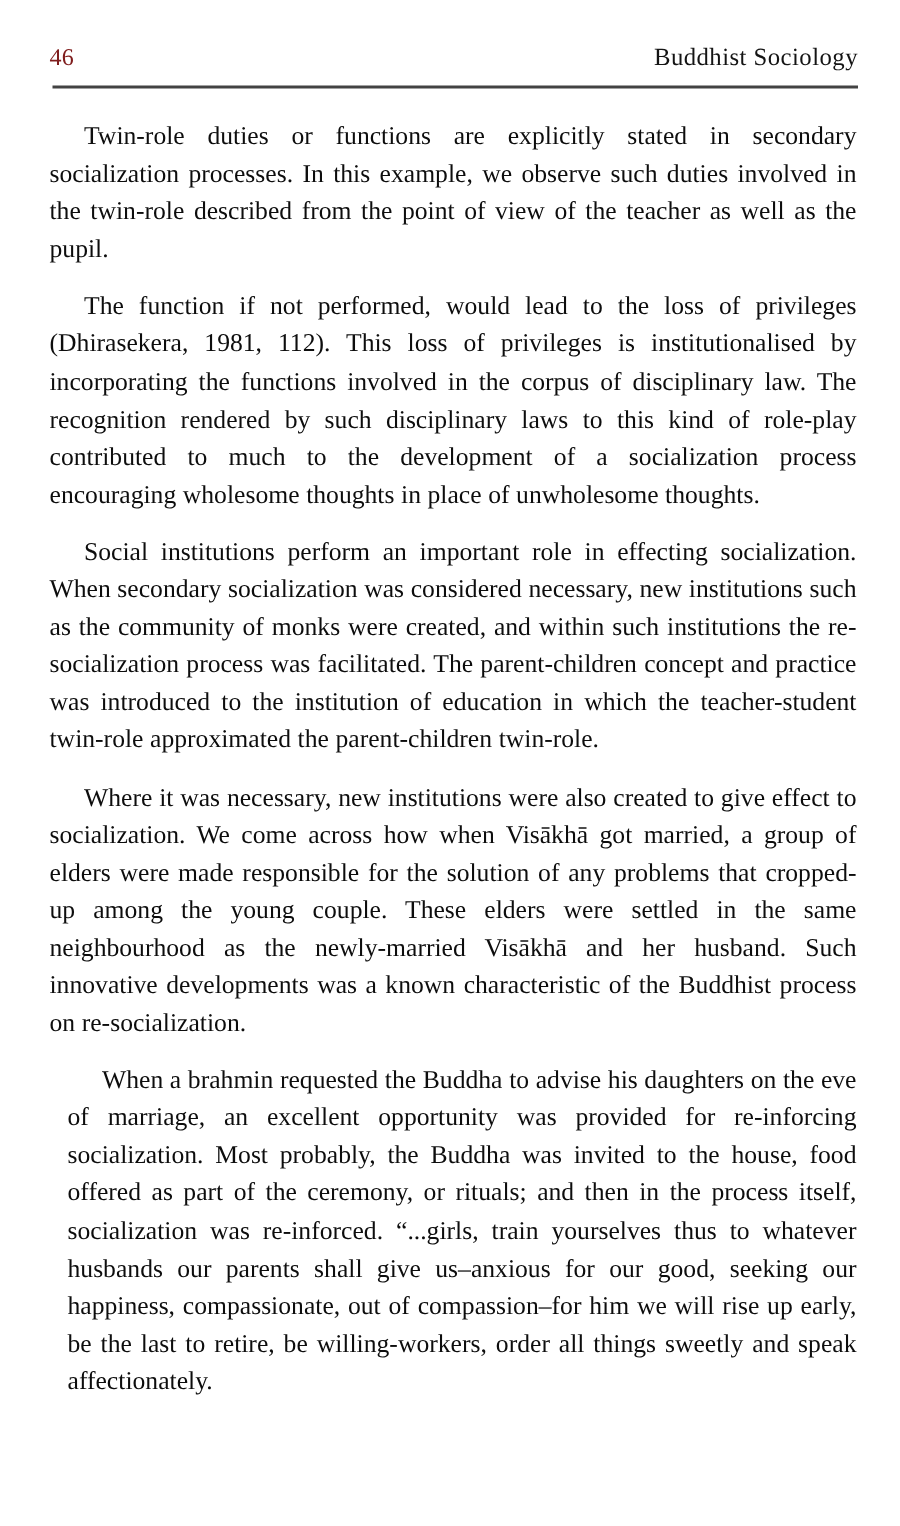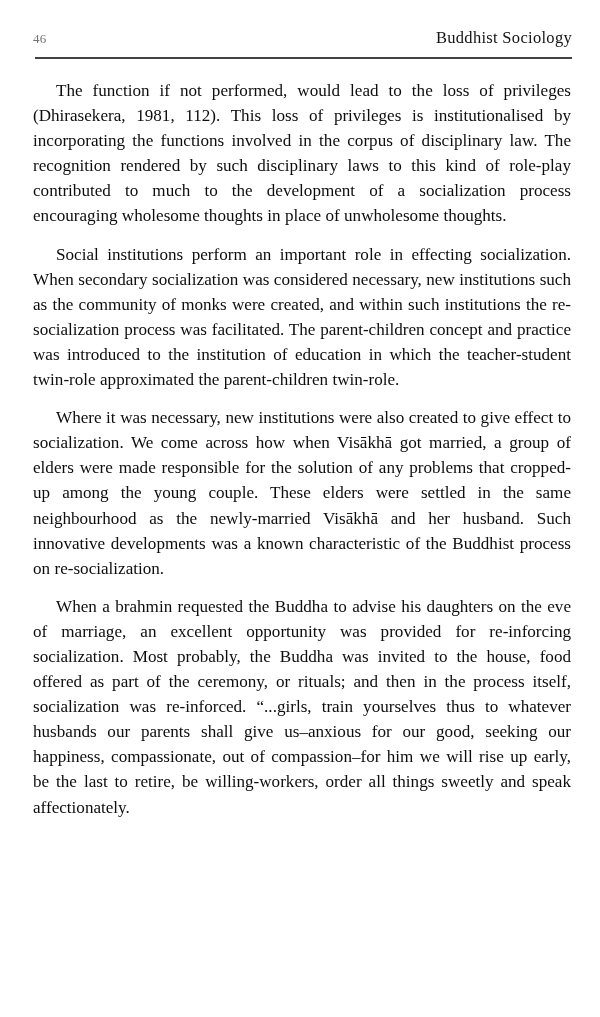--- a/index.html
+++ b/index.html
@@ -30,24 +30,24 @@
     position: absolute;
     left: 33px;
     top: 28px;
     width: 539px;
     height: 26px;
     display: flex;
     align-items: baseline;
     justify-content: space-between;
   }
   .folio {
-    font-size: 13px;
+    font-size: 16px;
     line-height: 20px;
     letter-spacing: 0.2px;
-    color: #737373;
+    color: #7f1d1d;
   }
   .running-title {
     font-size: 16.5px;
     line-height: 20px;
     letter-spacing: 0.3px;
     color: #141414;
     white-space: nowrap;
   }
   .header-rule {
     position: absolute;
@@ -71,34 +71,36 @@
     font-size: 17.1px;
     line-height: 25.1px;
     text-align: justify;
     text-justify: inter-word;
     text-indent: 23px;
     word-spacing: 0.1px;
     hyphens: none;
   }
   .para:last-child {
     margin-bottom: 0;
+    margin-left: 12px;
   }
 </style>
 </head>
 <body>
 
 <div class="page">
 
   <div class="header">
     <span class="folio">46</span>
     <span class="running-title">Buddhist Sociology</span>
   </div>
 
   <div class="header-rule"></div>
 
   <div class="body-text">
+    <p class="para">Twin-role duties or functions are explicitly stated in secondary socialization processes. In this example, we observe such duties involved in the twin-role described from the point of view of the teacher as well as the pupil.</p>
     <p class="para">The function if not performed, would lead to the loss of privileges (Dhirasekera, 1981, 112). This loss of privileges is institutionalised by incorporating the functions involved in the corpus of disciplinary law. The recognition rendered by such disciplinary laws to this kind of role-play contributed to much to the development of a socialization process encouraging wholesome thoughts in place of unwholesome thoughts.</p>
     <p class="para">Social institutions perform an important role in effecting socialization. When secondary socialization was considered necessary, new institutions such as the community of monks were created, and within such institutions the re-socialization process was facilitated. The parent-children concept and practice was introduced to the institution of education in which the teacher-student twin-role approximated the parent-children twin-role.</p>
     <p class="para">Where it was necessary, new institutions were also created to give effect to socialization. We come across how when Visākhā got married, a group of elders were made responsible for the solution of any problems that cropped-up among the young couple. These elders were settled in the same neighbourhood as the newly-married Visākhā and her husband. Such innovative developments was a known characteristic of the Buddhist process on re-socialization.</p>
     <p class="para">When a brahmin requested the Buddha to advise his daughters on the eve of marriage, an excellent opportunity was provided for re-inforcing socialization. Most probably, the Buddha was invited to the house, food offered as part of the ceremony, or rituals; and then in the process itself, socialization was re-inforced. “...girls, train yourselves thus to whatever husbands our parents shall give us–anxious for our good, seeking our happiness, compassionate, out of compassion–for him we will rise up early, be the last to retire, be willing-workers, order all things sweetly and speak affectionately.</p>
   </div>
 
 </div>
 
 </body></html>

